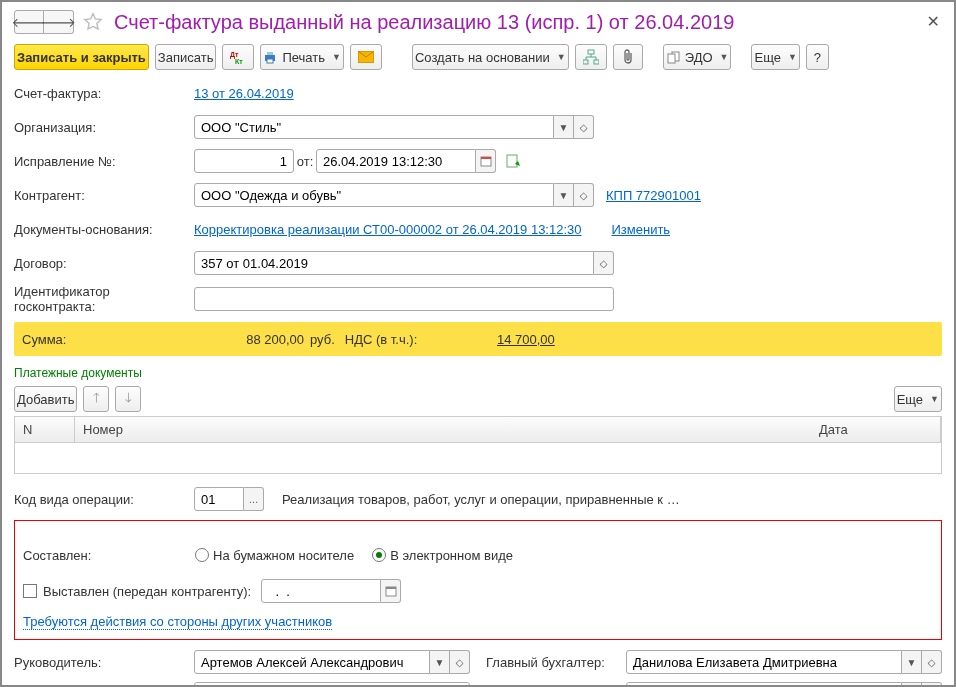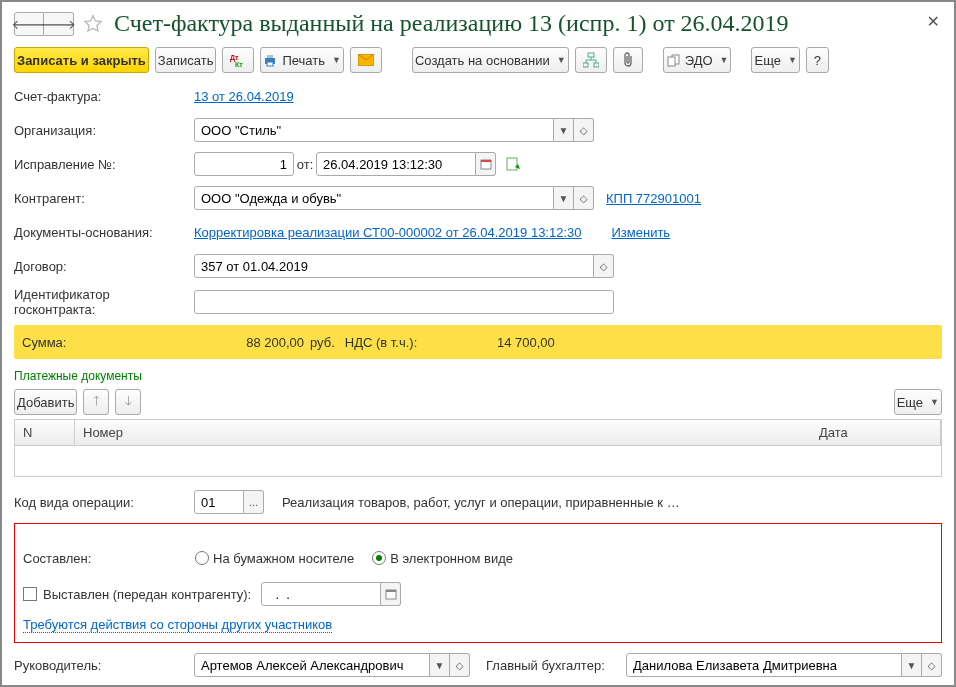--- a/index.html
+++ b/index.html
@@ -19,21 +19,21 @@
   .nav-btn {
     width: 30px; height: 24px;
     border: 1px solid #aaa; border-radius: 3px;
     background: #f7f7f7;
     display: flex; align-items: center; justify-content: center;
     cursor: pointer; color:#555;
   }
   .nav-btn + .nav-btn { border-left: none; border-top-left-radius:0; border-bottom-left-radius:0;}
   .nav-btn:first-child { border-top-right-radius:0; border-bottom-right-radius:0;}
   .star-icon { margin: 0 10px 0 8px; color:#bbb; cursor:pointer; }
-  .title { font-size: 24px; font-weight: normal; color:#14532d;font-family:Liberation Serif, serif; }
+  .title { font-size: 20px; font-weight: normal; color:#a21caf; }
   .close-x { position:absolute; top:10px; right:14px; font-size:16px; color:#555; cursor:pointer;}
 
   .toolbar { display:flex; align-items:center; gap:6px; flex-wrap:nowrap; margin-bottom:10px; }
   .btn {
     height: 26px; padding: 0 2px;
     border:1px solid #a9a9a9; border-radius:3px;
     background: linear-gradient(#fdfdfd,#eee);
     display:flex; align-items:center; gap:5px;
     cursor:pointer; font-size:13px; white-space:nowrap;
   }
@@ -61,21 +61,21 @@
   .ident-label{ width:180px; flex-shrink:0;}
 
   .sum-bar{
     background:#fde047; height:34px; display:flex; align-items:center;
     padding:0 8px; margin:6px 0 10px; border-radius:2px;
   }
   .sum-bar .lab{ width:172px;}
   .sum-bar .val{ width:110px; text-align:right;}
   .sum-bar .cur{ margin:0 10px 0 6px;}
   .sum-bar .vat-lab{ width:100px;}
-  .sum-bar .vat-val{ width:110px; text-align:right;}
+  .sum-bar .vat-val{ width:110px; text-align:right;text-decoration:underline;}
 
   .section-title{ color:#008000; font-size:12px; margin-bottom:6px;}
   .section-toolbar{ display:flex; align-items:center; gap:6px; margin-bottom:4px;}
   .sq-btn{ width:26px; height:26px; border:1px solid #aaa; border-radius:3px; background:linear-gradient(#fdfdfd,#eee); display:flex; align-items:center; justify-content:center; cursor:pointer; color:#999;}
   .spacer-flex{ flex:1;}
   .table{ border:1px solid #ccc; width:100%;}
   .th-row{ display:flex; background:linear-gradient(#fcfcfc,#ececec); border-bottom:1px solid #ccc;}
   .th{ padding:5px 8px; border-right:1px solid #ccc; font-size:13px; color:#444;}
   .th.n{width:60px;} .th.date{width:130px;} .th.num{flex:1; border-right:none;}
   .empty-body{ height:30px; background:#fff;}

